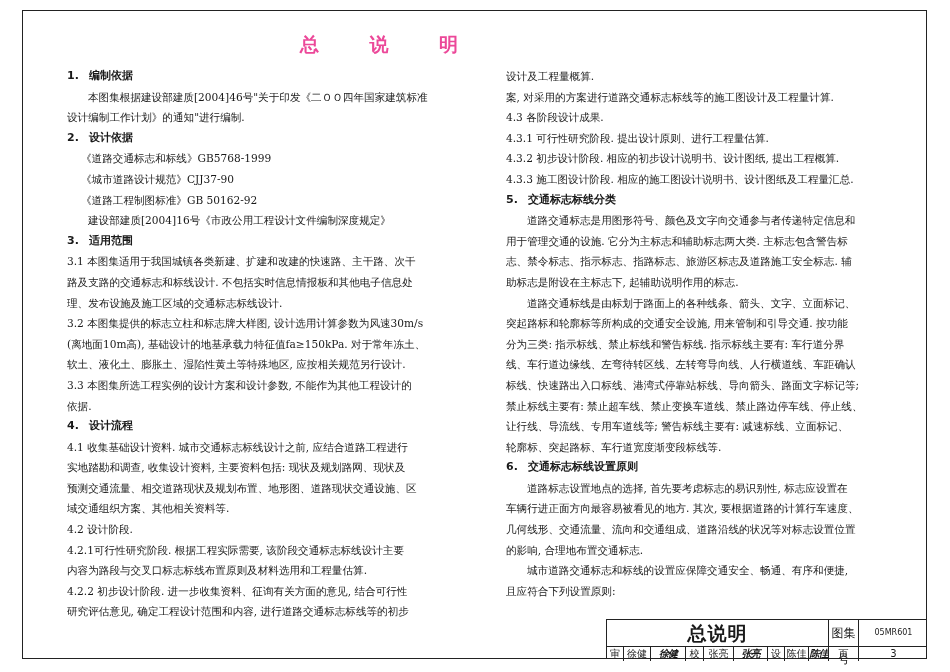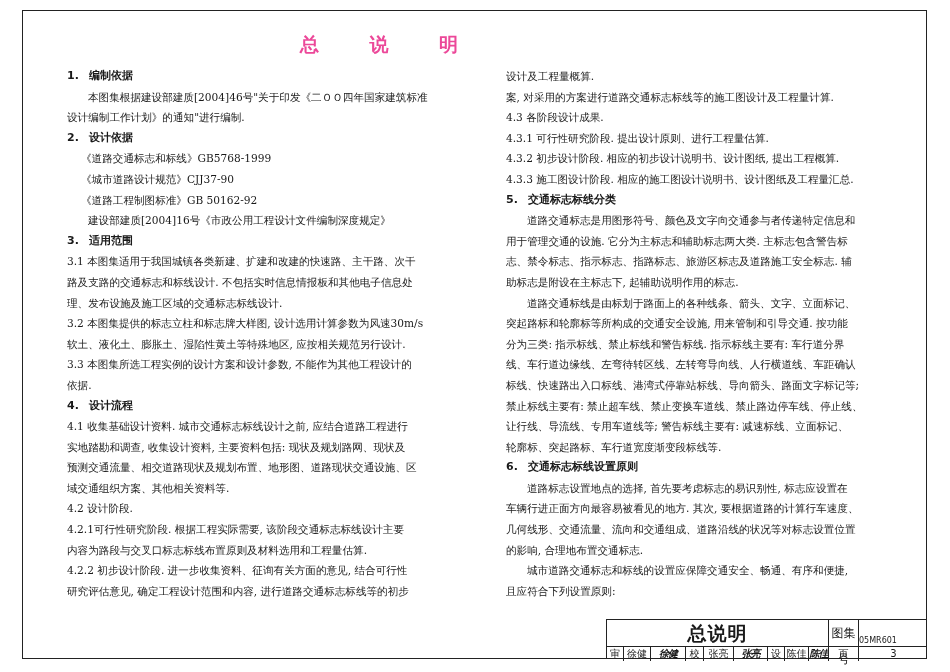--- a/index.html
+++ b/index.html
@@ -21,21 +21,21 @@
   .ind-text { text-indent:21px; }
 
   .tb { position:absolute; left:606px; top:619px; width:321px; height:40px;
         border-top:1px solid #222; border-left:1px solid #222; box-sizing:border-box;
         font-family:"DejaVu Sans","Liberation Sans",sans-serif; }
   .tb-row1 { position:absolute; left:0; top:0; height:26px; width:100%; }
   .tb-row2 { position:absolute; left:0; top:26px; height:14px; width:100%; border-top:1px solid #222; }
   .tb-title { position:absolute; left:0; top:0; width:222px; height:26px; line-height:26px;
               text-align:center; font-size:19px; font-weight:bold; letter-spacing:1px; border-right:1px solid #222; box-sizing:border-box; }
   .tb-lbl { position:absolute; top:0; height:26px; line-height:26px; font-size:12px; text-align:center; border-right:1px solid #222; box-sizing:border-box; }
-  .tb-val { position:absolute; top:8px; height:26px; line-height:26px; font-size:8px; text-align:left; }
+  .tb-val { position:absolute; top:0; height:26px; line-height:26px; font-size:8px; text-align:center; }
   .c { position:absolute; top:0; height:14px; line-height:14px; font-size:10px; text-align:center; border-right:1px solid #222; box-sizing:border-box; overflow:hidden; }
   .sig { font-family:"DejaVu Serif",serif; font-style:italic; font-weight:bold; font-size:10px; letter-spacing:-1px; }
 </style>
 </head>
 <body>
 
 <div class="frame"></div>
 
 <div class="doc-title">总 说 明</div>
 
@@ -46,20 +46,21 @@
     <div class="p h"><span class="num">2.</span><span>设计依据</span></div>
     <div class="p ind2">《道路交通标志和标线》GB5768-1999</div>
     <div class="p ind2">《城市道路设计规范》CJJ37-90</div>
     <div class="p ind2">《道路工程制图标准》GB 50162-92</div>
     <div class="p ind1">建设部建质[2004]16号《市政公用工程设计文件编制深度规定》</div>
     <div class="p h"><span class="num">3.</span><span>适用范围</span></div>
     <div class="p">3.1 本图集适用于我国城镇各类新建、扩建和改建的快速路、主干路、次干</div>
     <div class="p">路及支路的交通标志和标线设计. 不包括实时信息情报板和其他电子信息处</div>
     <div class="p">理、发布设施及施工区域的交通标志标线设计.</div>
     <div class="p">3.2 本图集提供的标志立柱和标志牌大样图, 设计选用计算参数为风速30m/s</div>
+    <div class="p">(离地面10m高), 基础设计的地基承载力特征值fa≥150kPa. 对于常年冻土、</div>
     <div class="p">软土、液化土、膨胀土、湿陷性黄土等特殊地区, 应按相关规范另行设计.</div>
     <div class="p">3.3 本图集所选工程实例的设计方案和设计参数, 不能作为其他工程设计的</div>
     <div class="p">依据.</div>
     <div class="p h"><span class="num">4.</span><span>设计流程</span></div>
     <div class="p">4.1 收集基础设计资料. 城市交通标志标线设计之前, 应结合道路工程进行</div>
     <div class="p">实地踏勘和调查, 收集设计资料, 主要资料包括: 现状及规划路网、现状及</div>
     <div class="p">预测交通流量、相交道路现状及规划布置、地形图、道路现状交通设施、区</div>
     <div class="p">域交通组织方案、其他相关资料等.</div>
     <div class="p">4.2 设计阶段.</div>
     <div class="p">4.2.1可行性研究阶段. 根据工程实际需要, 该阶段交通标志标线设计主要</div>

